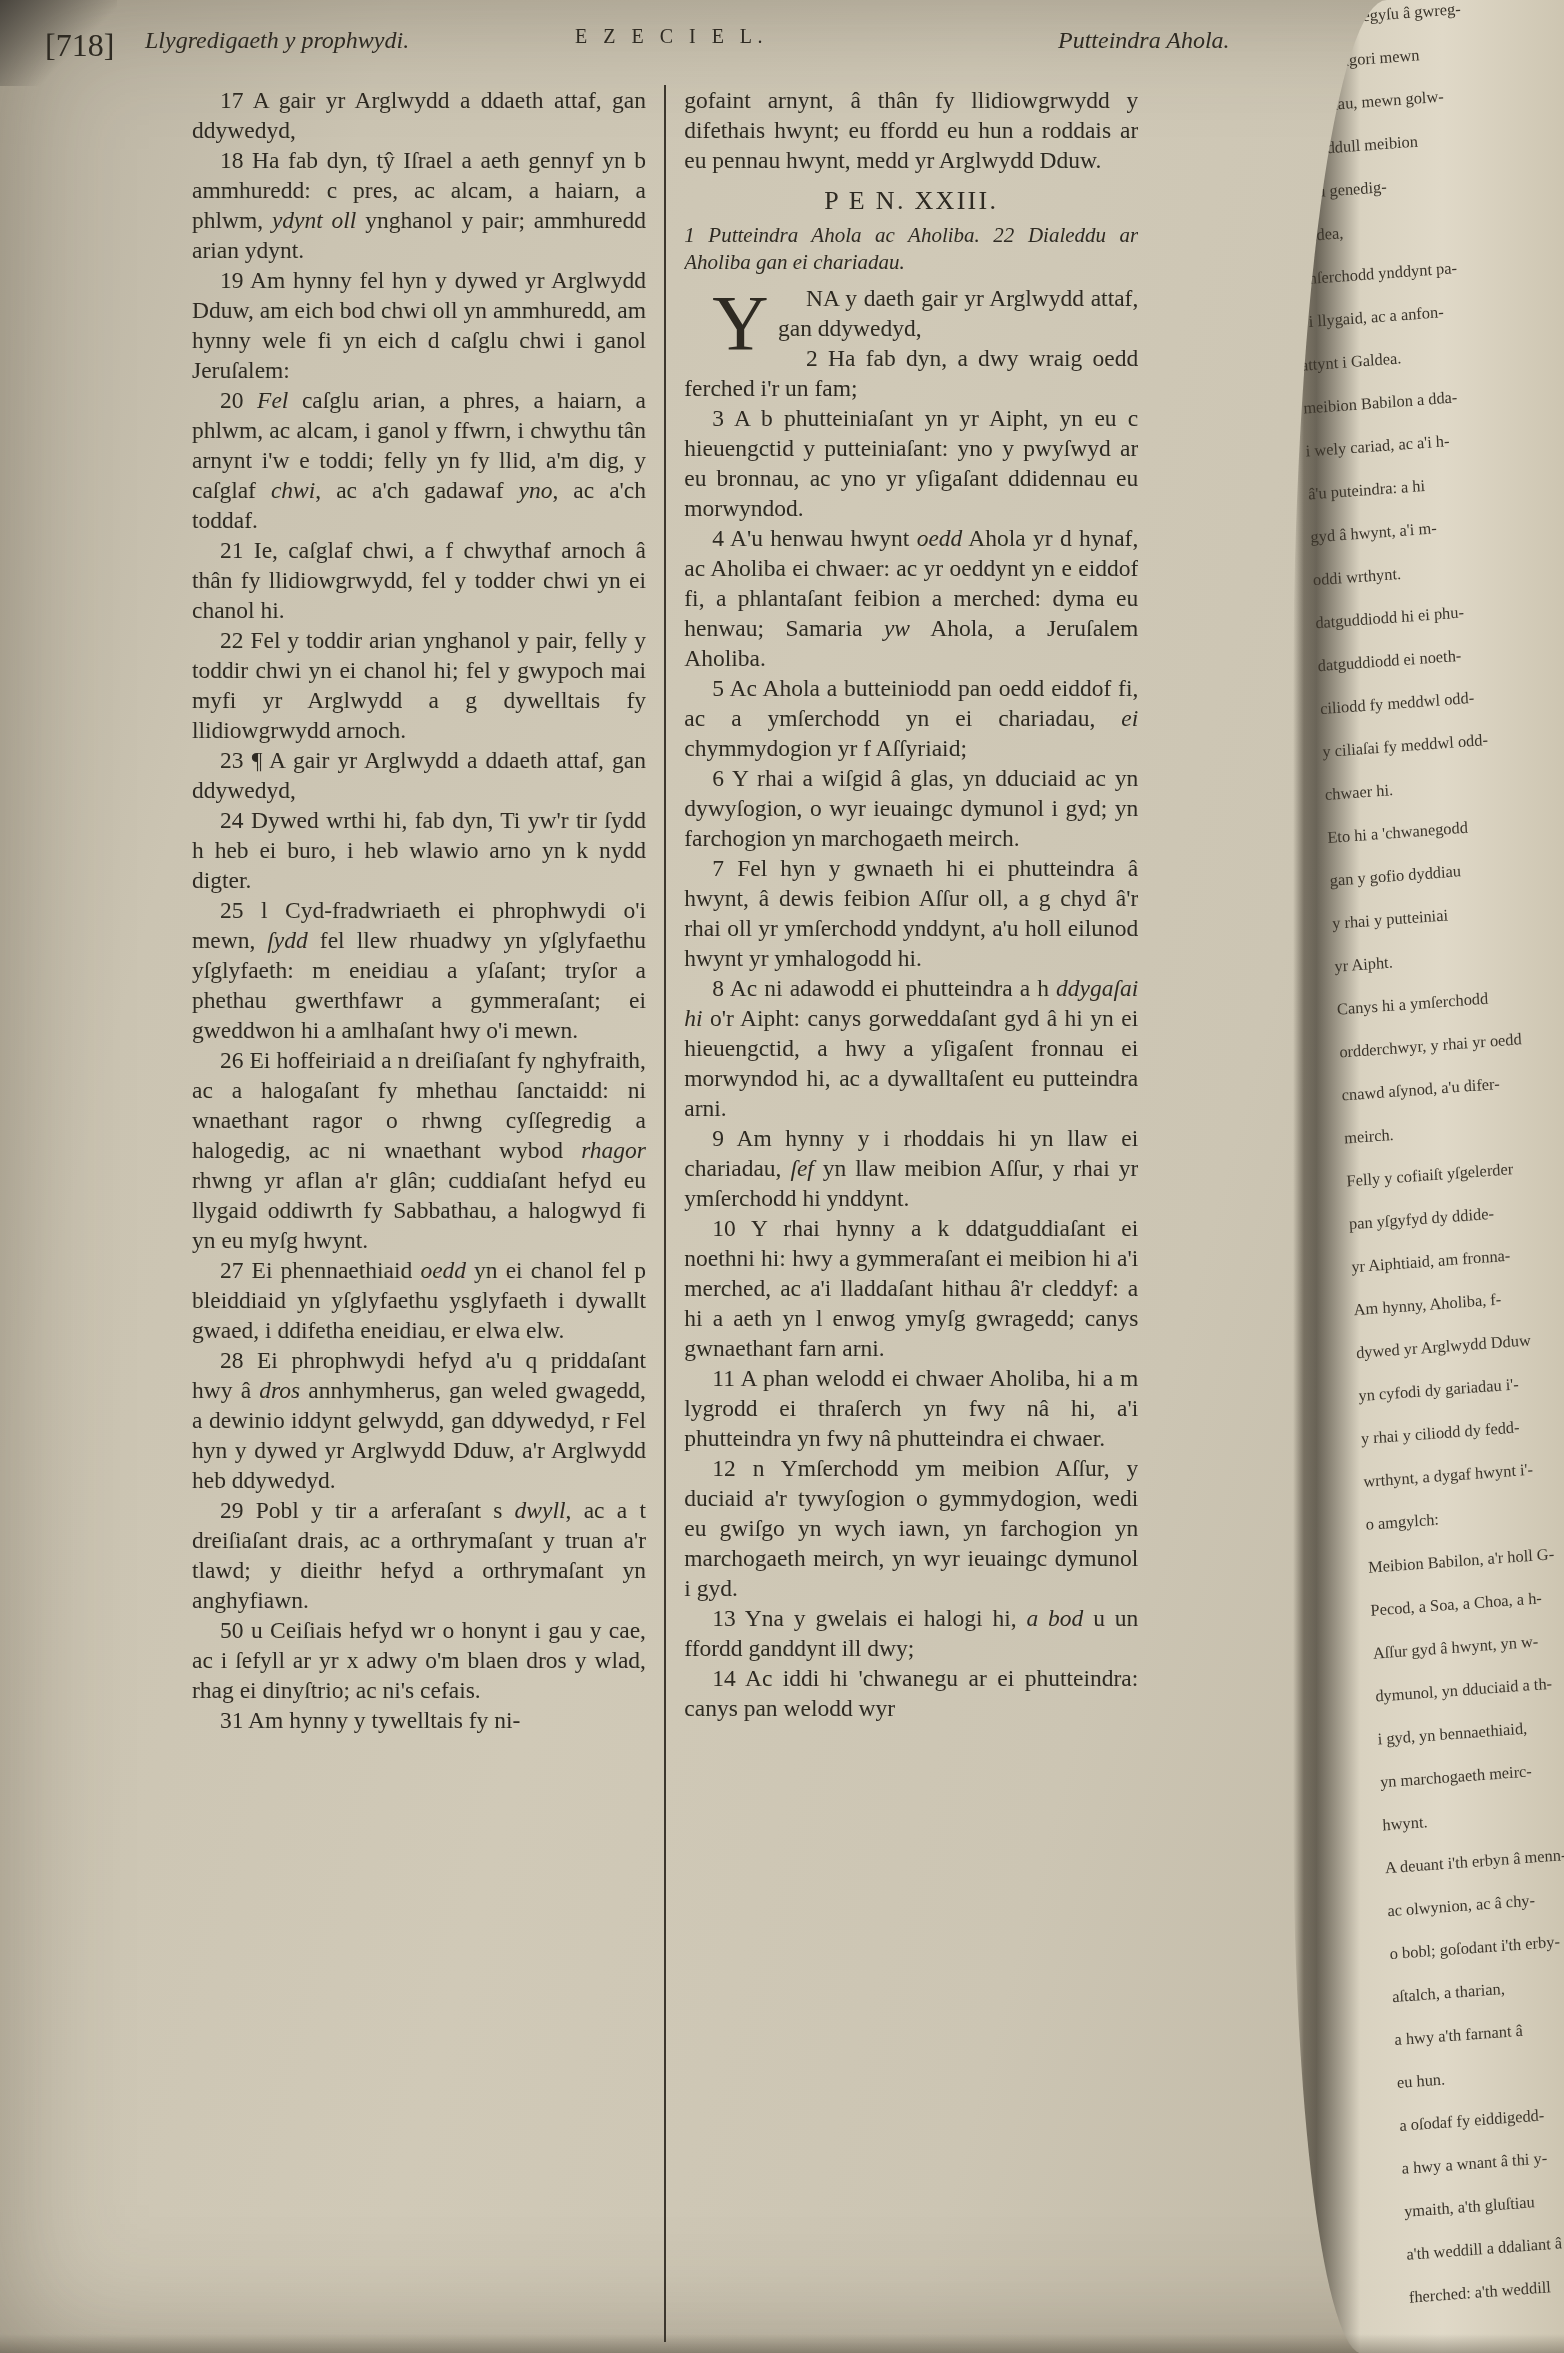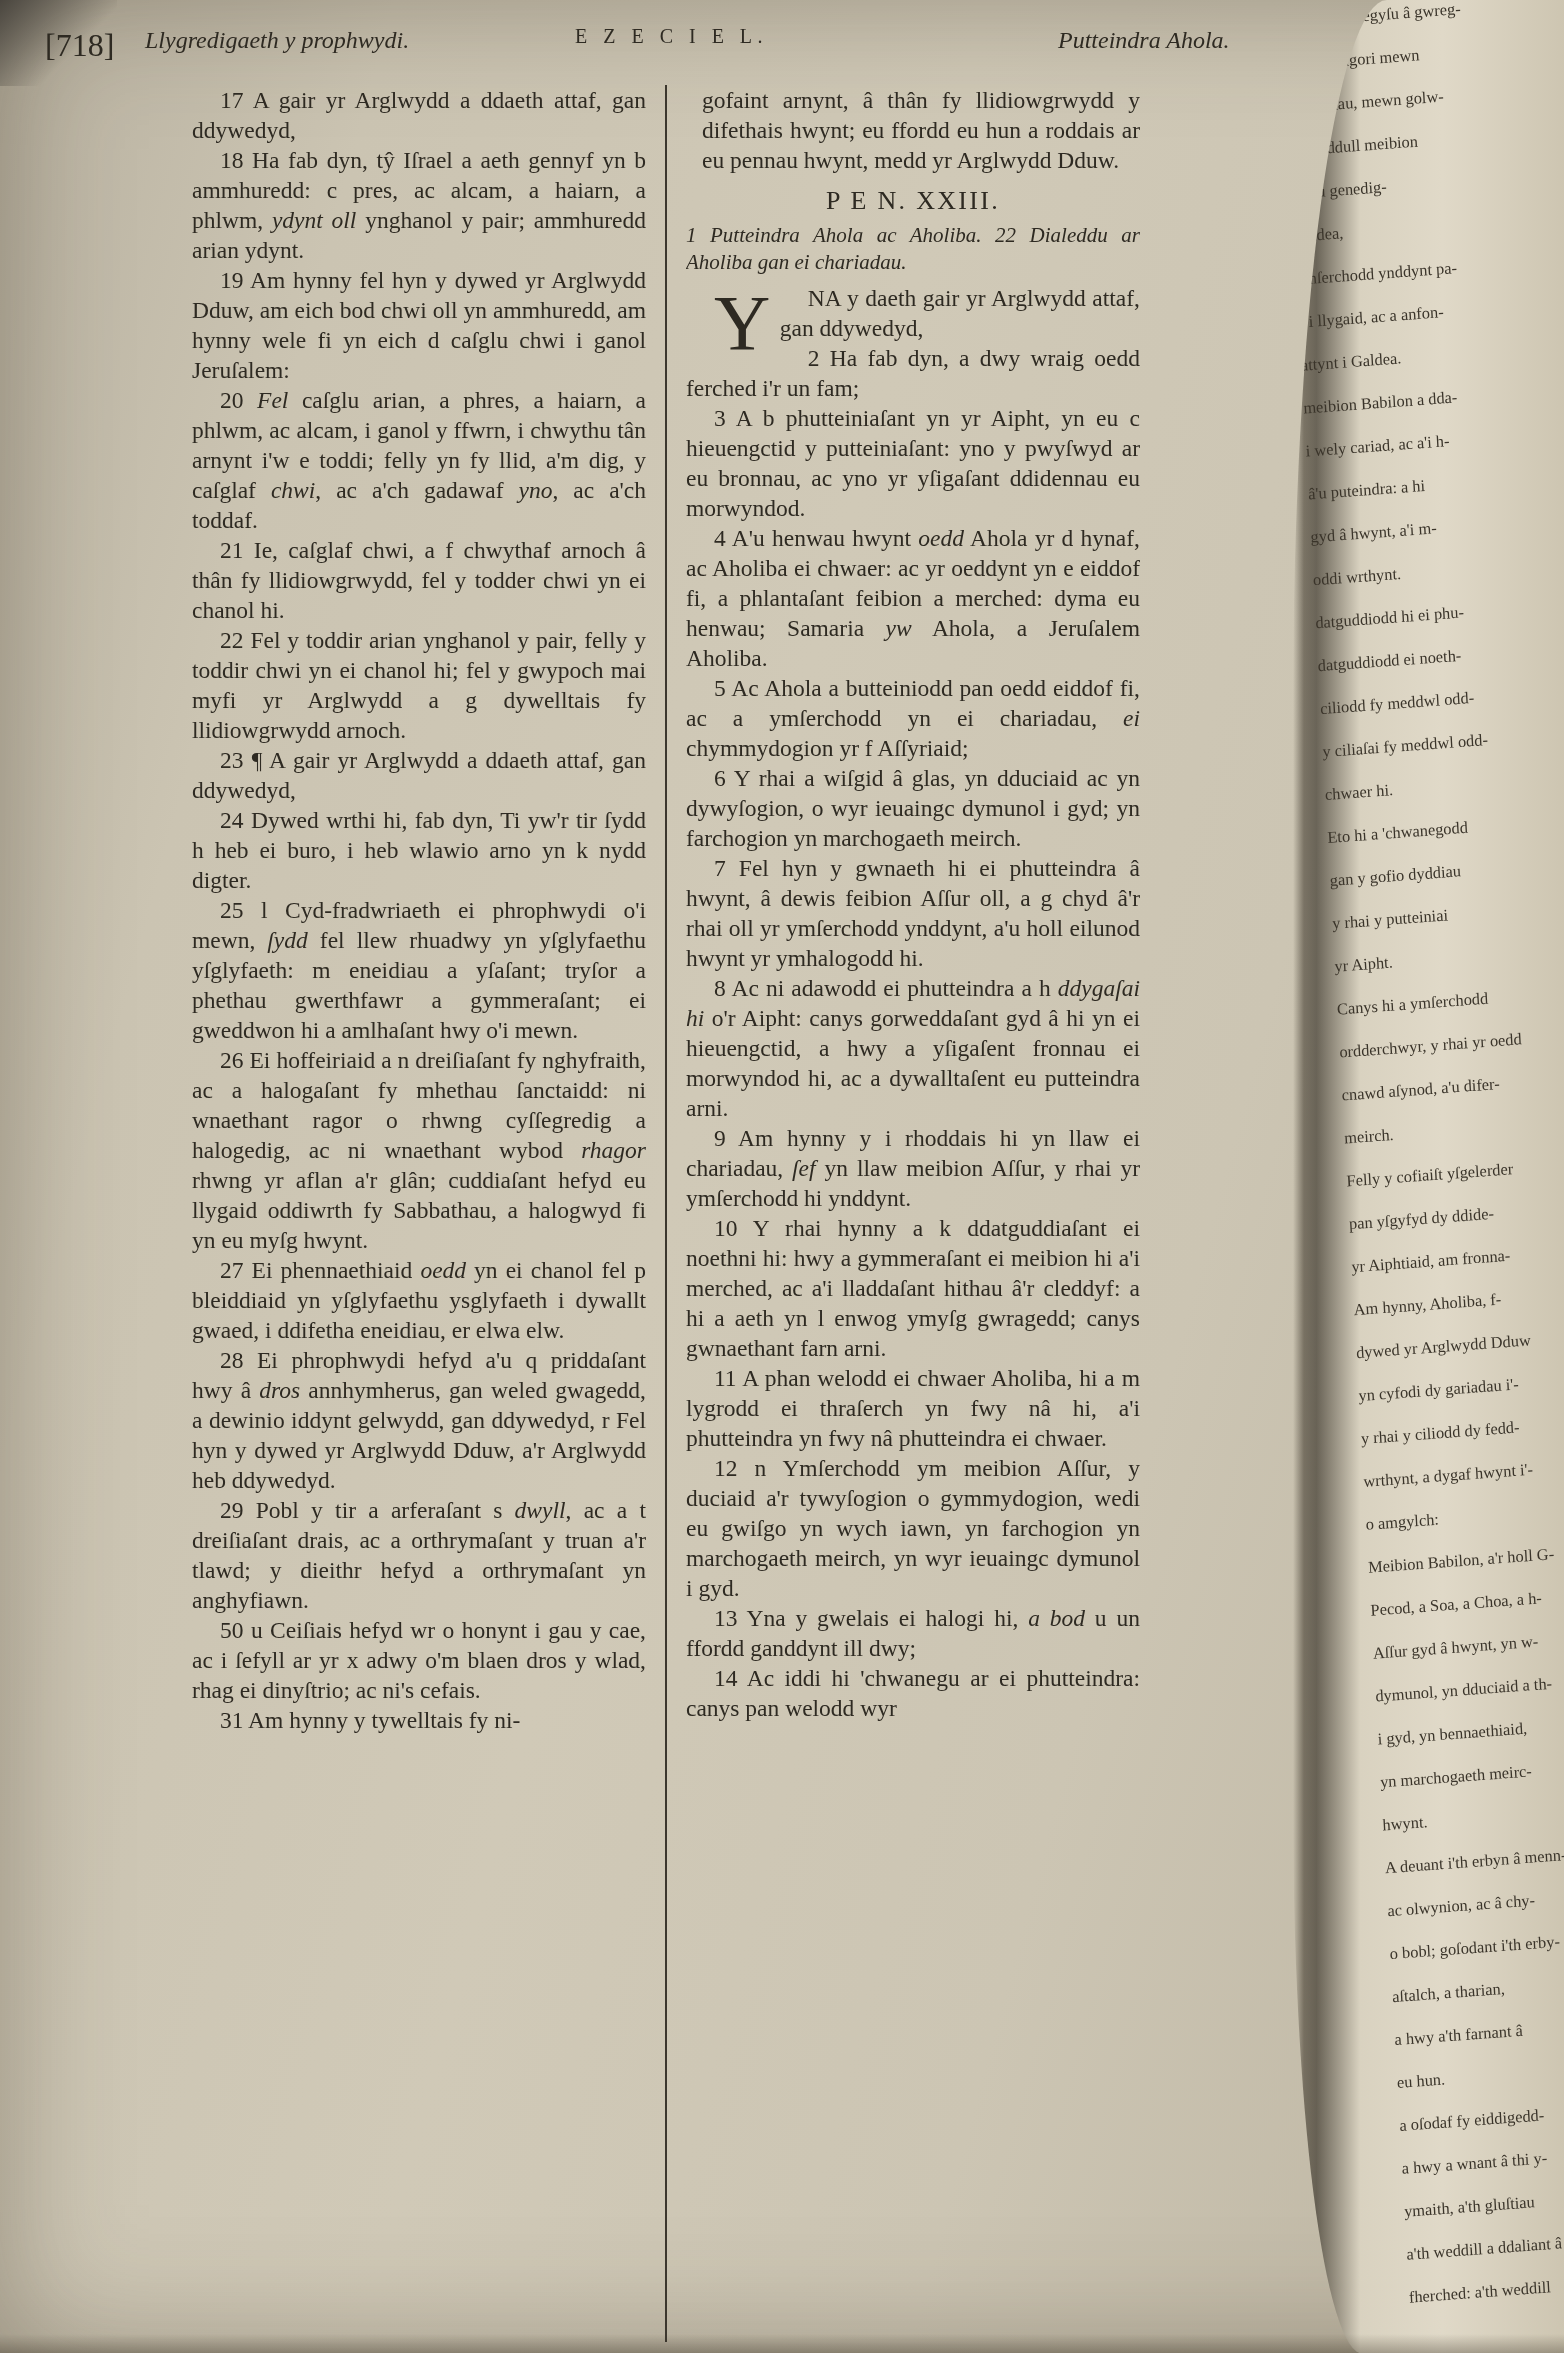--- a/index.html
+++ b/index.html
@@ -15,25 +15,25 @@
     background:linear-gradient(0deg,rgba(50,42,28,.35),rgba(50,42,28,0));}
 
   
   header{position:absolute;top:27px;left:0;width:1299px;height:44px;}
   .pgnum{position:absolute;left:45px;top:0;font-size:32px;text-align:right;}
   .runL{position:absolute;left:145px;top:0;font-size:24px;font-style:italic;}
   .book{position:absolute;left:575px;top:-1.6px;font-size:20px;letter-spacing:5.5px;}
   .runR{position:absolute;left:1058px;top:0;font-size:24px;font-style:italic;}
 
   
-  .columns{position:absolute;top:85px;left:192px;width:948px;height:2257px;display:flex;justify-content:space-between;}
+  .columns{position:absolute;top:85px;left:192px;width:948px;height:2257px;display:flex;}
   .col{width:454px;overflow:hidden;}
   .divider{width:2.3px;background:#43three;background:#3c372e;margin:0 18px;}
   .verse{margin:0;text-indent:28px;text-align:justify;font-size:23.5px;line-height:30px;position:relative;}
-  .verse.cont{text-indent:0;margin-left:16px;}
+  .verse.cont{text-indent:0;}
   .verse i{font-style:italic;}
   .chapter{text-align:center;font-size:26px;letter-spacing:2.3px;margin:11px 0 6.3px;}
   .summary{font-style:italic;font-size:21px;line-height:27px;margin:0 0 6.3px;text-align:justify;position:relative;}
   .dropcap{float:left;font-size:78px;line-height:72px;padding:4.7px 9.4px 0 0;}
 
   
   .curl{position:absolute;right:0;top:0;width:272px;height:2354px;overflow:hidden;
     background:linear-gradient(90deg,rgba(40,33,22,0) 0px,rgba(40,33,22,.50) 11px,rgba(26,21,13,.55) 23.5px,#d9d2c0 67px,#e0d9c8 55%,#cdc5b1 100%);
     border-radius:94px 0 0 70px / 704px 0 0 548px;}
   .curl-inner{position:absolute;left:52px;top:-11px;width:258px;transform:rotate(-3.2deg) skewY(-1deg);

